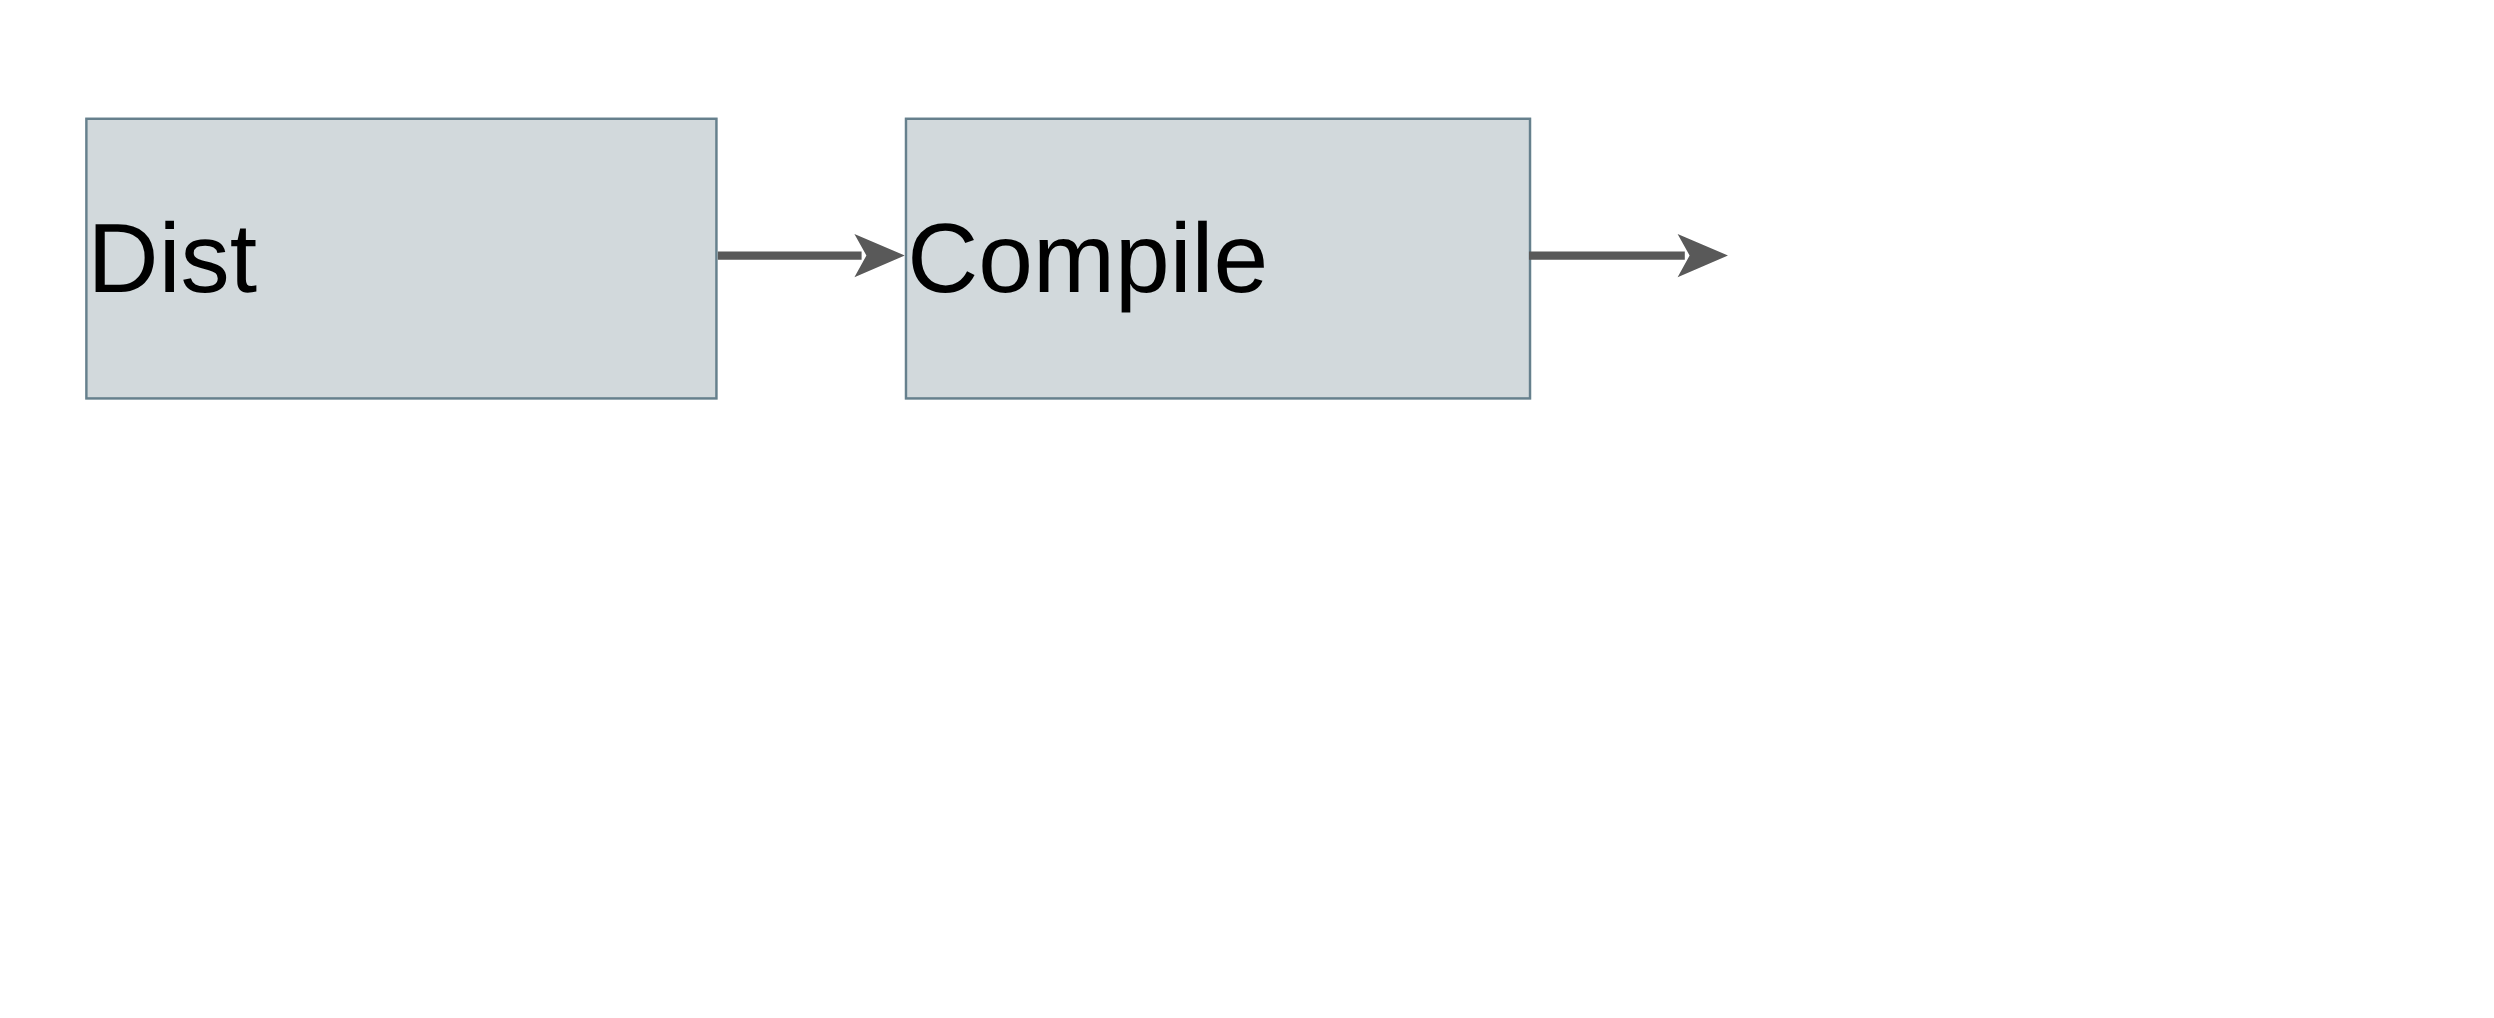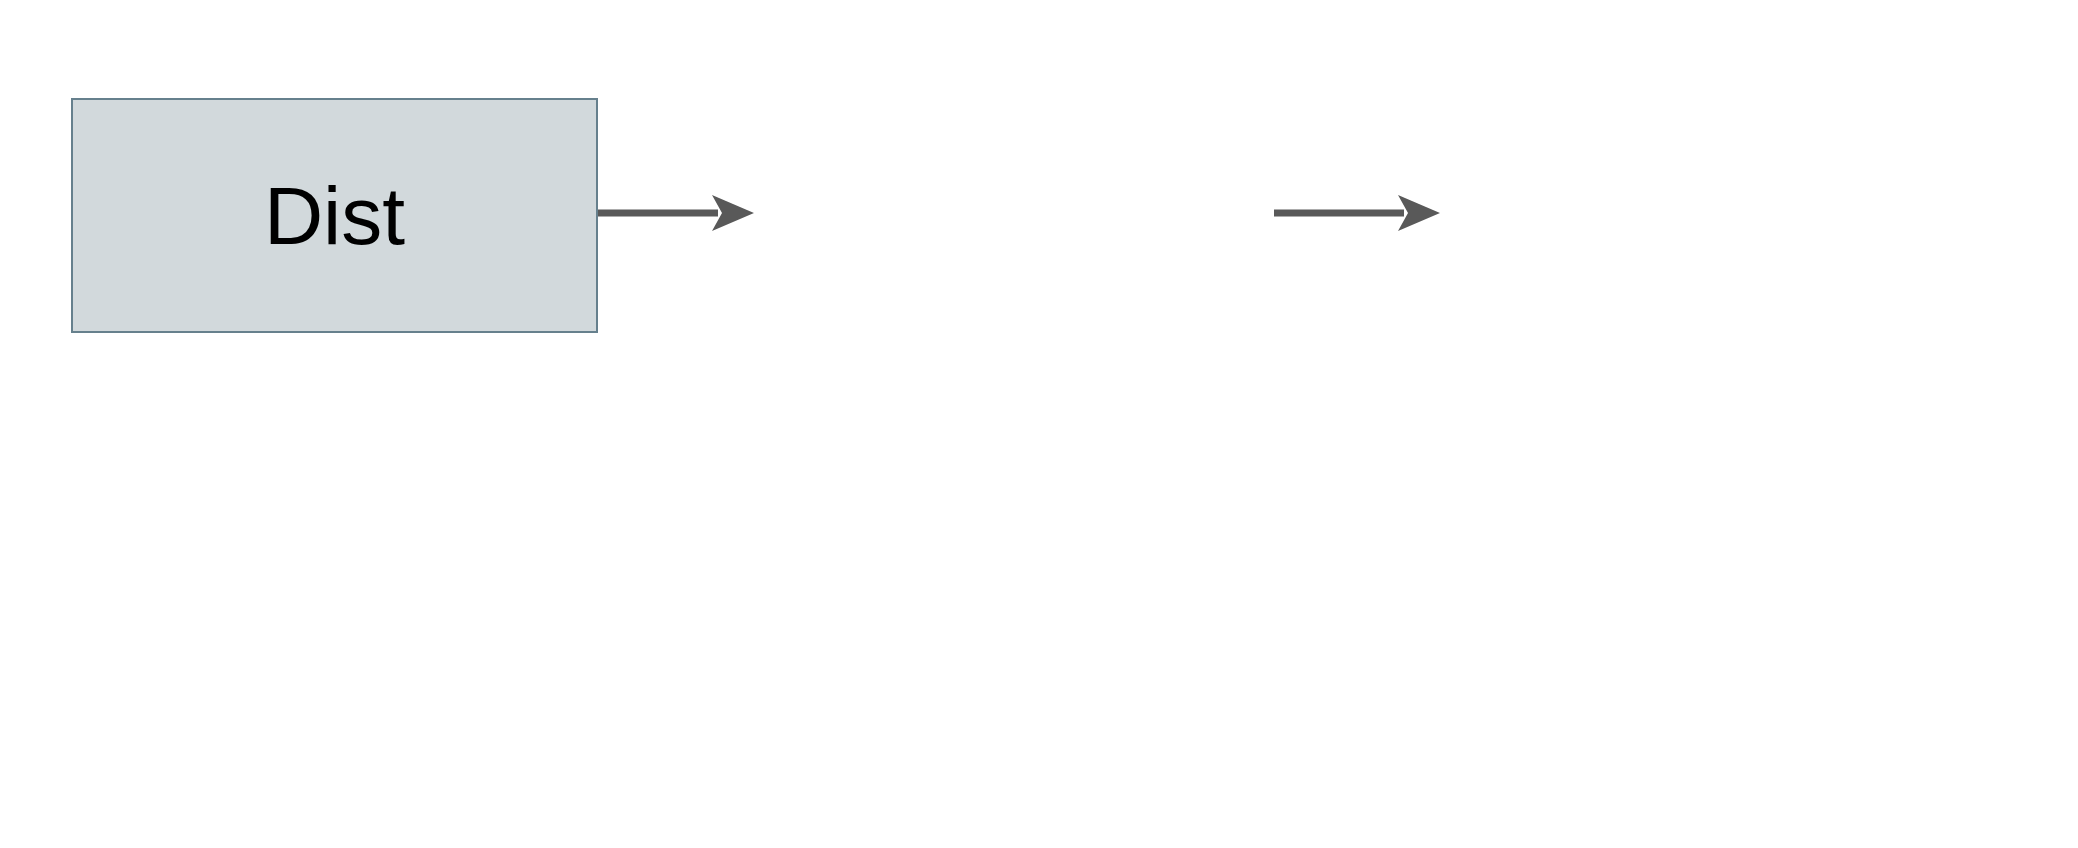--- a/index.html
+++ b/index.html
@@ -15,21 +15,20 @@
     font-family: "Liberation Sans", sans-serif;
     overflow: hidden;
   }
   .node {
     position: absolute;
     box-sizing: border-box;
     background: var(--node-fill, #d2d9dc);
     border: 2px solid var(--node-border, #66808d);
     display: flex;
     align-items: center;
-    justify-content: center;
   }
   .node-label {
     font-size: 82px;
     line-height: 1;
     color: var(--text, #000000);
     letter-spacing: 0px;
     user-select: none;
   }
   
   #node-dist    { left: 71px;   top: 98px;  width: 527px; height: 235px; }
@@ -47,20 +46,23 @@
 </style>
 </head>
 <body>
 
 <div id="canvas">
 
   <div class="node" id="node-dist">
     <span class="node-label">Dist</span>
   </div>
 
+  <div class="node" id="node-compile">
+    <span class="node-label">Compile</span>
+  </div>
 
 
 
   <div class="edge" id="edge-dist-compile">
     <svg viewBox="0 0 156 44" xmlns="http://www.w3.org/2000/svg">
       <line x1="0" y1="22" x2="120" y2="22" stroke="var(--arrow, #595959)" stroke-width="7"></line>
       <polygon points="114,4 156,22 114,40 124,22" fill="var(--arrow, #595959)"></polygon>
     </svg>
   </div>
 

